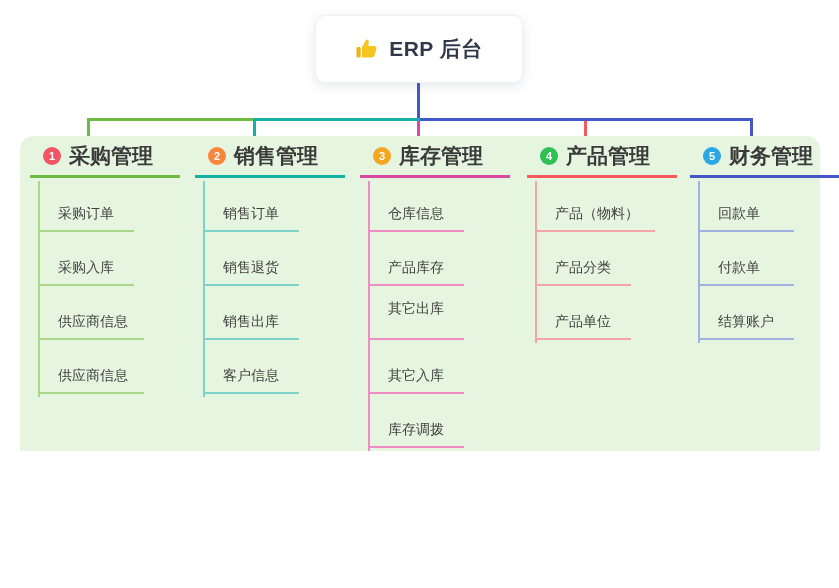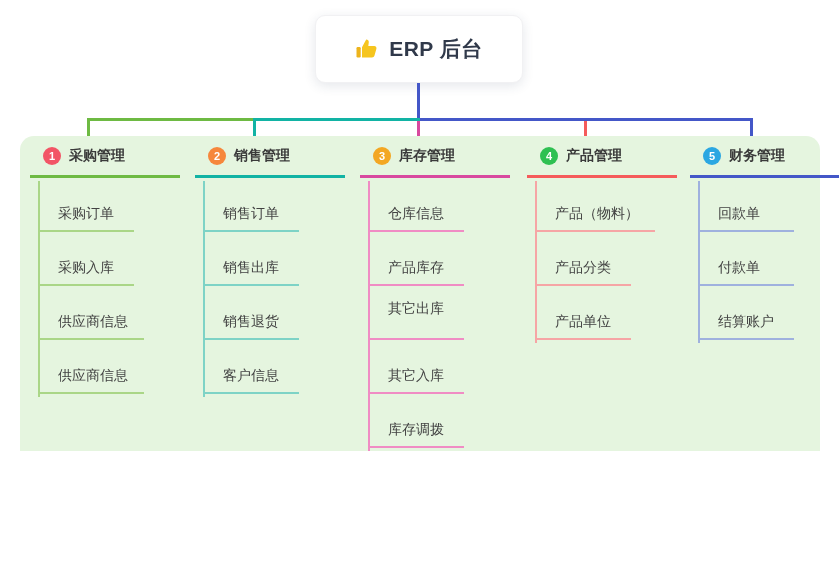--- a/index.html
+++ b/index.html
@@ -64,21 +64,21 @@
     border-radius: 50%;
     color: #ffffff;
     font-size: 11px;
     font-weight: 700;
     display: flex;
     align-items: center;
     justify-content: center;
     flex: 0 0 18px;
   }
   .branch-label {
-    font-size: 14px;
+    font-size: 21px;
     font-weight: 600;
     color: #3a3a3a;
     white-space: nowrap;
   }
   .trunk {
     position: absolute;
     left: 8px; top: 45px;
     width: 2px;
     background: #ccc;
   }
@@ -151,24 +151,24 @@
     <div class="branch" style="left:175px;">
       <div class="branch-header" style="border-bottom-color: rgb(18, 179, 164);">
         <span class="badge" style="background-color: rgb(246, 135, 60);">2</span>
         <span class="branch-label">销售管理</span>
       </div>
       <div class="trunk" style="height: 216px; background-color: rgb(126, 211, 198);"></div>
       <div class="child" style="border-bottom-color: rgb(126, 211, 198);">
           <span>销售订单</span>
         </div>
       <div class="child" style="border-bottom-color: rgb(126, 211, 198);">
+          <span>销售退货</span>
+        </div>
+      <div class="child" style="border-bottom-color: rgb(126, 211, 198);">
           <span>销售出库</span>
-        </div>
-      <div class="child" style="border-bottom-color: rgb(126, 211, 198);">
-          <span>销售退货</span>
         </div>
       <div class="child" style="border-bottom-color: rgb(126, 211, 198);">
           <span>客户信息</span>
         </div>
     </div>
 
     <div class="branch" style="left:340px;">
       <div class="branch-header" style="border-bottom-color: rgb(216, 73, 159);">
         <span class="badge" style="background-color: rgb(243, 167, 35);">3</span>
         <span class="branch-label">库存管理</span>

